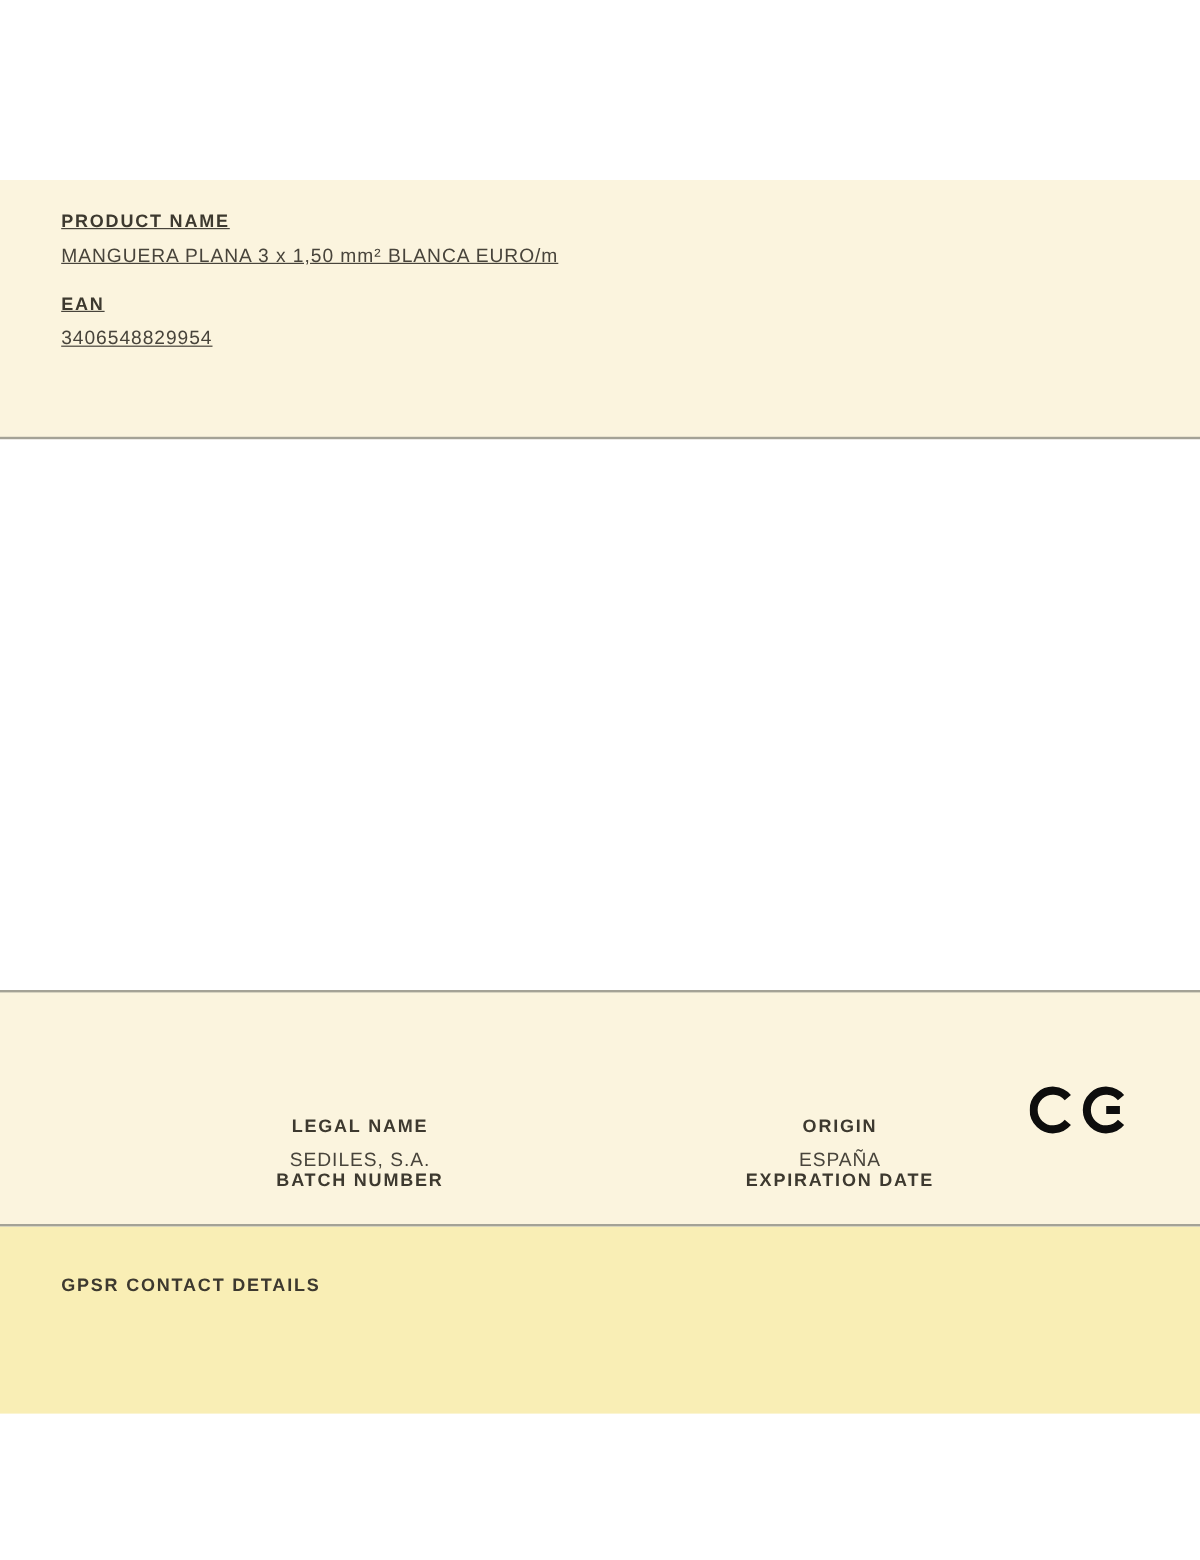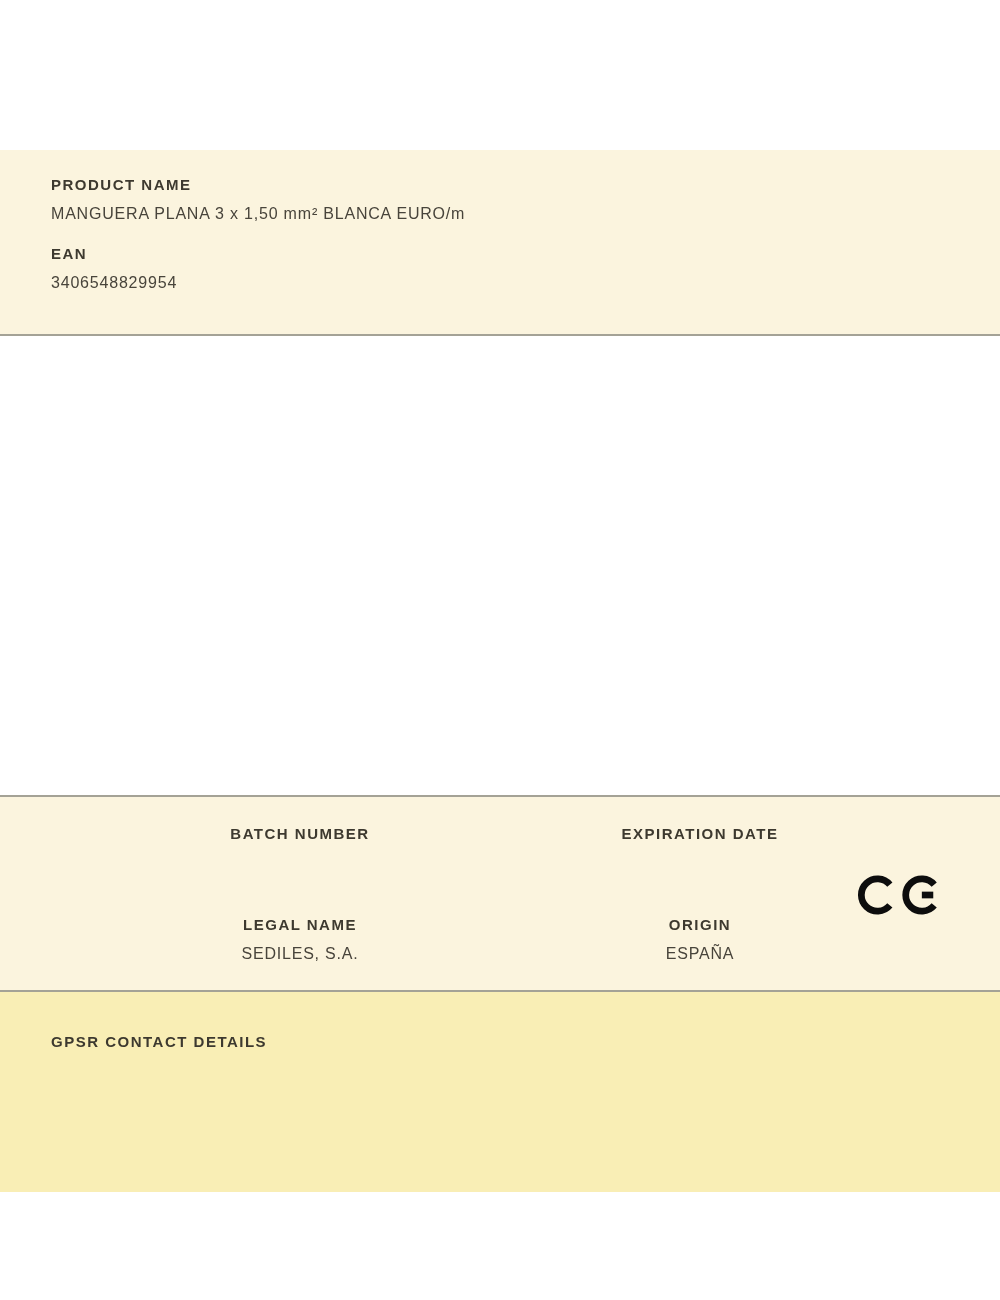--- a/index.html
+++ b/index.html
@@ -26,24 +26,25 @@
   .value {
     font-size: 16px;
     font-weight: 400;
     letter-spacing: 0.8px;
     line-height: 17px;
     color: var(--text, #48443b);
   }
 
   
   .sec-product {
-    height: 186px;
+    height: 216px;
     background: var(--cream, #fbf4de);
     border-bottom: 2px solid var(--border, #a4a296);
     padding: 27px 51px 0 51px;
+    text-decoration: underline;
   }
   .sec-product .value { margin-top: 12px; }
   .sec-product .ean-label { margin-top: 24px; }
 
   
   .sec-batch {
     height: 197px;
     background: var(--cream, #fbf4de);
     border-top: 2px solid var(--border, #a4a296);
     border-bottom: 2px solid var(--border, #a4a296);
@@ -59,21 +60,21 @@
     top: 69px;
     right: 58px;
     width: 84px;
     height: 58px;
   }
   .ce-wrap svg { width: 84px; height: 58px; display: block; }
   .ce-stroke { stroke: var(--ce, #0d0d0d); fill: none; stroke-width: 10; }
 
   
   .sec-contact {
-    height: 200px;
+    height: 156px;
     background: var(--yellow, #f9eeb5);
     padding: 42px 52px 0 51px;
     display: flex;
     justify-content: space-between;
     align-items: flex-start;
   }
   .contact-lines {
     text-align: right;
     font-size: 15px;
     letter-spacing: 0.4px;
@@ -89,36 +90,36 @@
 <div class="sec-product">
   <div class="label">PRODUCT NAME</div>
   <div class="value">MANGUERA PLANA 3 x 1,50 mm² BLANCA EURO/m</div>
   <div class="label ean-label">EAN</div>
   <div class="value">3406548829954</div>
 </div>
 
 <div class="spacer-mid"></div>
 
 <div class="sec-batch">
-  <div class="cols">
-    <div class="col">
-      <div class="label">BATCH NUMBER</div>
-    </div>
-    <div class="col">
-      <div class="label">EXPIRATION DATE</div>
-    </div>
-  </div>
   <div class="cols row2">
     <div class="col">
       <div class="label">LEGAL NAME</div>
       <div class="value">SEDILES, S.A.</div>
     </div>
     <div class="col">
       <div class="label">ORIGIN</div>
       <div class="value">ESPAÑA</div>
+    </div>
+  </div>
+  <div class="cols">
+    <div class="col">
+      <div class="label">BATCH NUMBER</div>
+    </div>
+    <div class="col">
+      <div class="label">EXPIRATION DATE</div>
     </div>
   </div>
   <div class="ce-wrap">
     <svg viewBox="0 0 125 60" xmlns="http://www.w3.org/2000/svg" aria-hidden="true">
       <path class="ce-stroke" d="M 47.4 14.6 A 24 24 0 1 0 47.4 45.4"></path>
       <path class="ce-stroke" d="M 113.4 14.6 A 24 24 0 1 0 113.4 45.4"></path>
       <line class="ce-stroke" x1="95" y1="30" x2="112" y2="30"></line>
     </svg>
   </div>
 </div>

